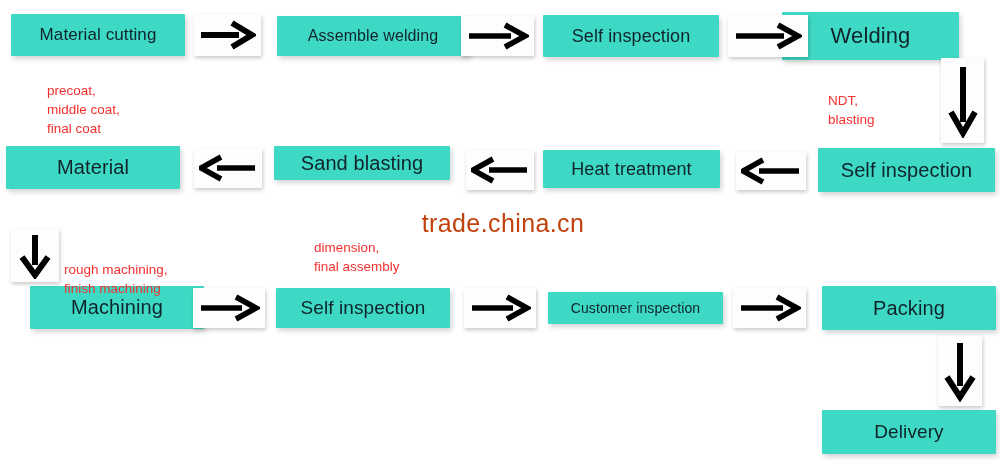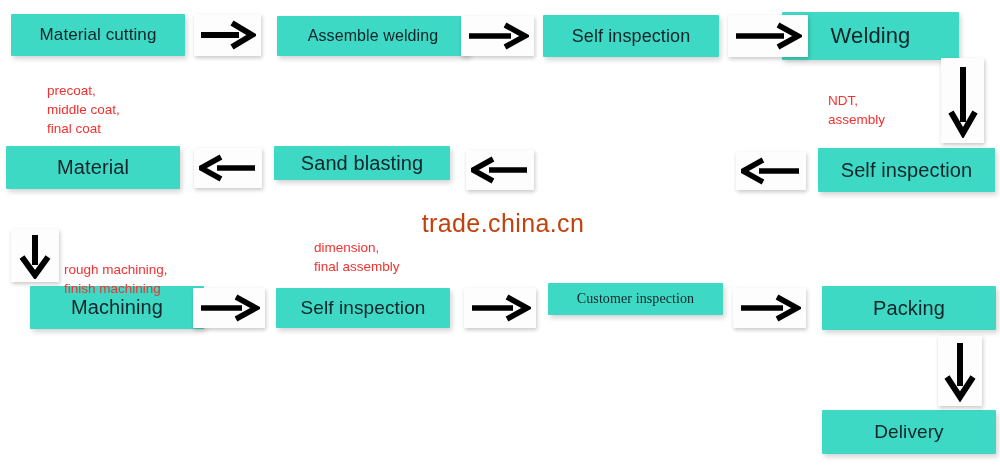--- a/index.html
+++ b/index.html
@@ -93,34 +93,37 @@
   </div>
 
   <div class="step" style="left:6px; top:146px; width:174px; height:43px; font-size:20px;">
     <span>Material</span>
   </div>
 
   <div class="step" style="left:274px; top:146px; width:176px; height:34px; font-size:20px;">
     <span>Sand blasting</span>
   </div>
 
+  <div class="step" style="left:543px; top:150px; width:177px; height:38px; font-size:18px;">
+    <span>Heat treatment</span>
+  </div>
 
   <div class="step" style="left:818px; top:148px; width:177px; height:44px; font-size:20px;">
     <span>Self inspection</span>
   </div>
 
   <div class="step" style="left:6px; top:286px; width:174px; height:43px; font-size:20px;margin-left:24px;">
     <span>Machining</span>
   </div>
 
   <div class="step" style="left:276px; top:288px; width:174px; height:40px; font-size:19px;">
     <span>Self inspection</span>
   </div>
 
-  <div class="step" style="left:548px; top:283px; width:175px; height:27px; font-size:14px;font-family:Liberation Serif, serif;">
+  <div class="step" style="left:548px; top:292px; width:175px; height:27px; font-size:14px;">
     <span>Customer inspection</span>
   </div>
 
   <div class="step" style="left:822px; top:286px; width:174px; height:44px; font-size:20px;">
     <span>Packing</span>
   </div>
 
   <div class="step" style="left:822px; top:410px; width:174px; height:44px; font-size:19px;">
     <span>Delivery</span>
   </div>
@@ -207,21 +210,21 @@
         <path d="M16 3 L16 46" stroke="#000" stroke-width="6" fill="none"></path>
         <path d="M3 37 L16 57 L29 37" stroke="#000" stroke-width="6" fill="none"></path>
       </svg>
   </div>
 
   <div class="note" style="left:47px; top:81px; width:130px;">precoat,
 middle coat,
 final coat</div>
 
   <div class="note" style="left:828px; top:91px; width:120px;">NDT,
-assembly</div>
+blasting</div>
 
   <div class="note" style="left:64px; top:238px; width:145px;margin-top:22px;">rough machining,
 finish machining</div>
 
   <div class="note" style="left:314px; top:238px; width:130px;">dimension,
 final assembly</div>
 
   <div id="watermark">trade.china.cn</div>
 
 </div>

